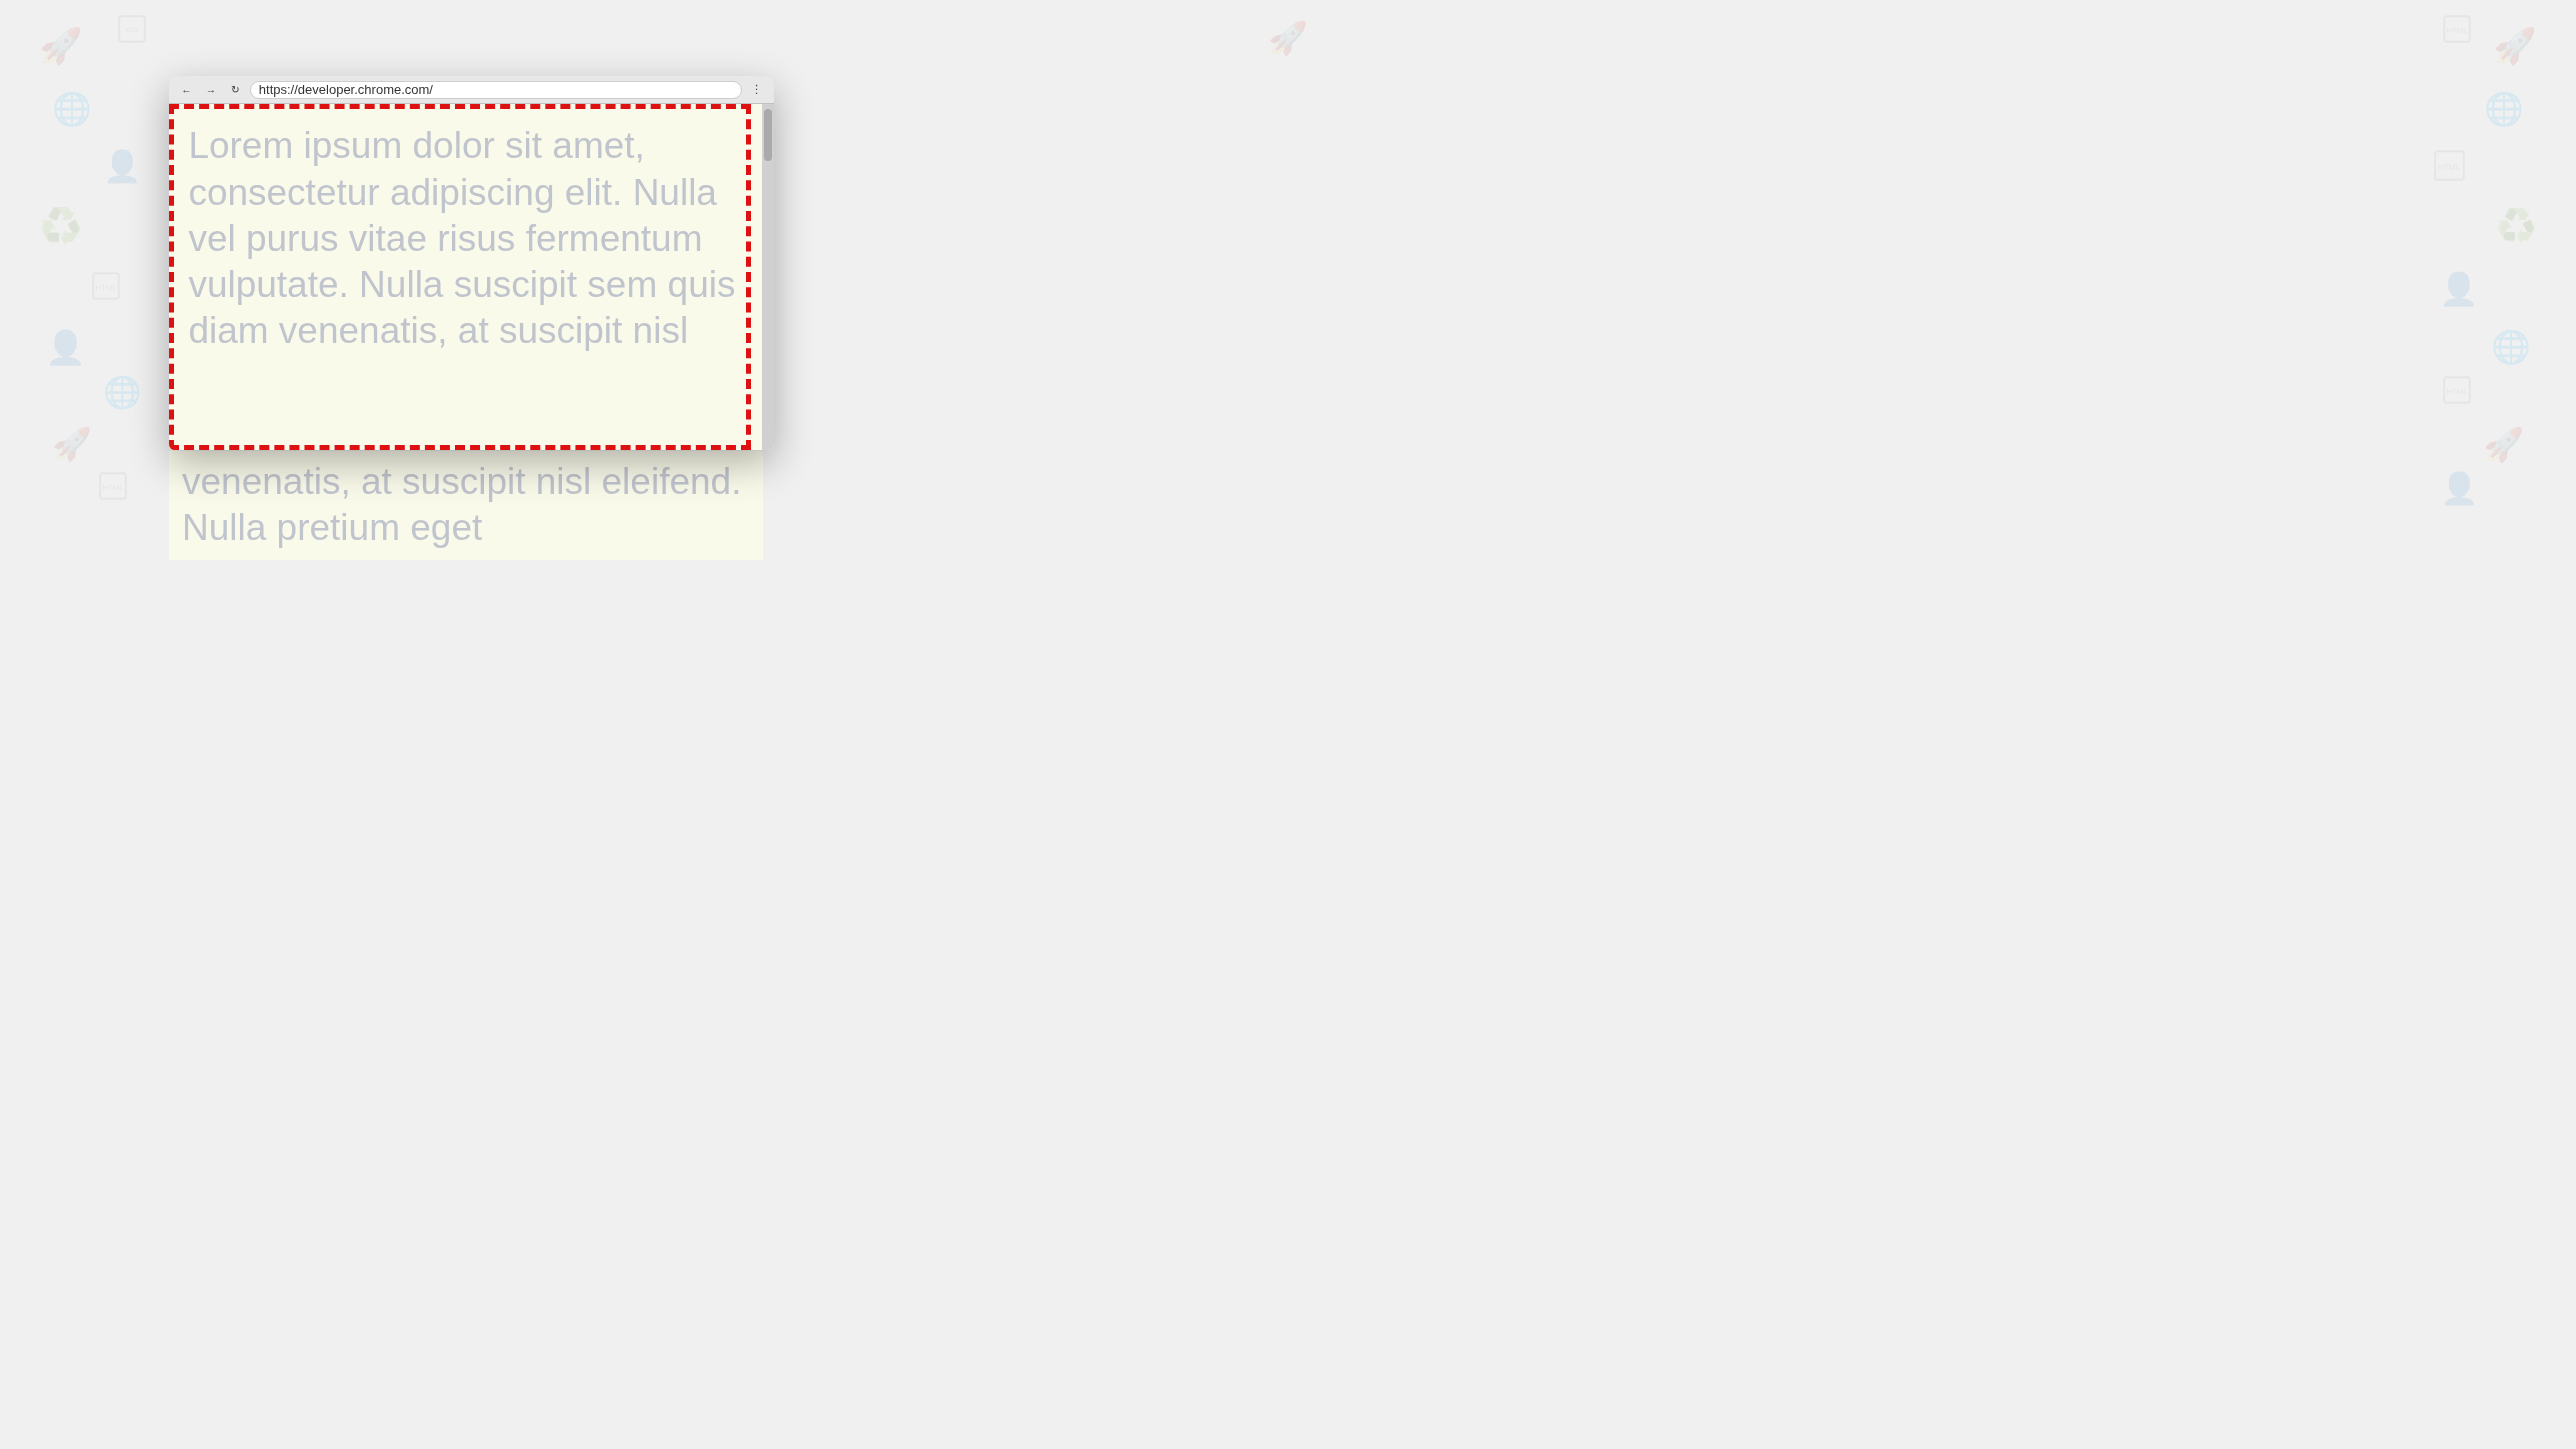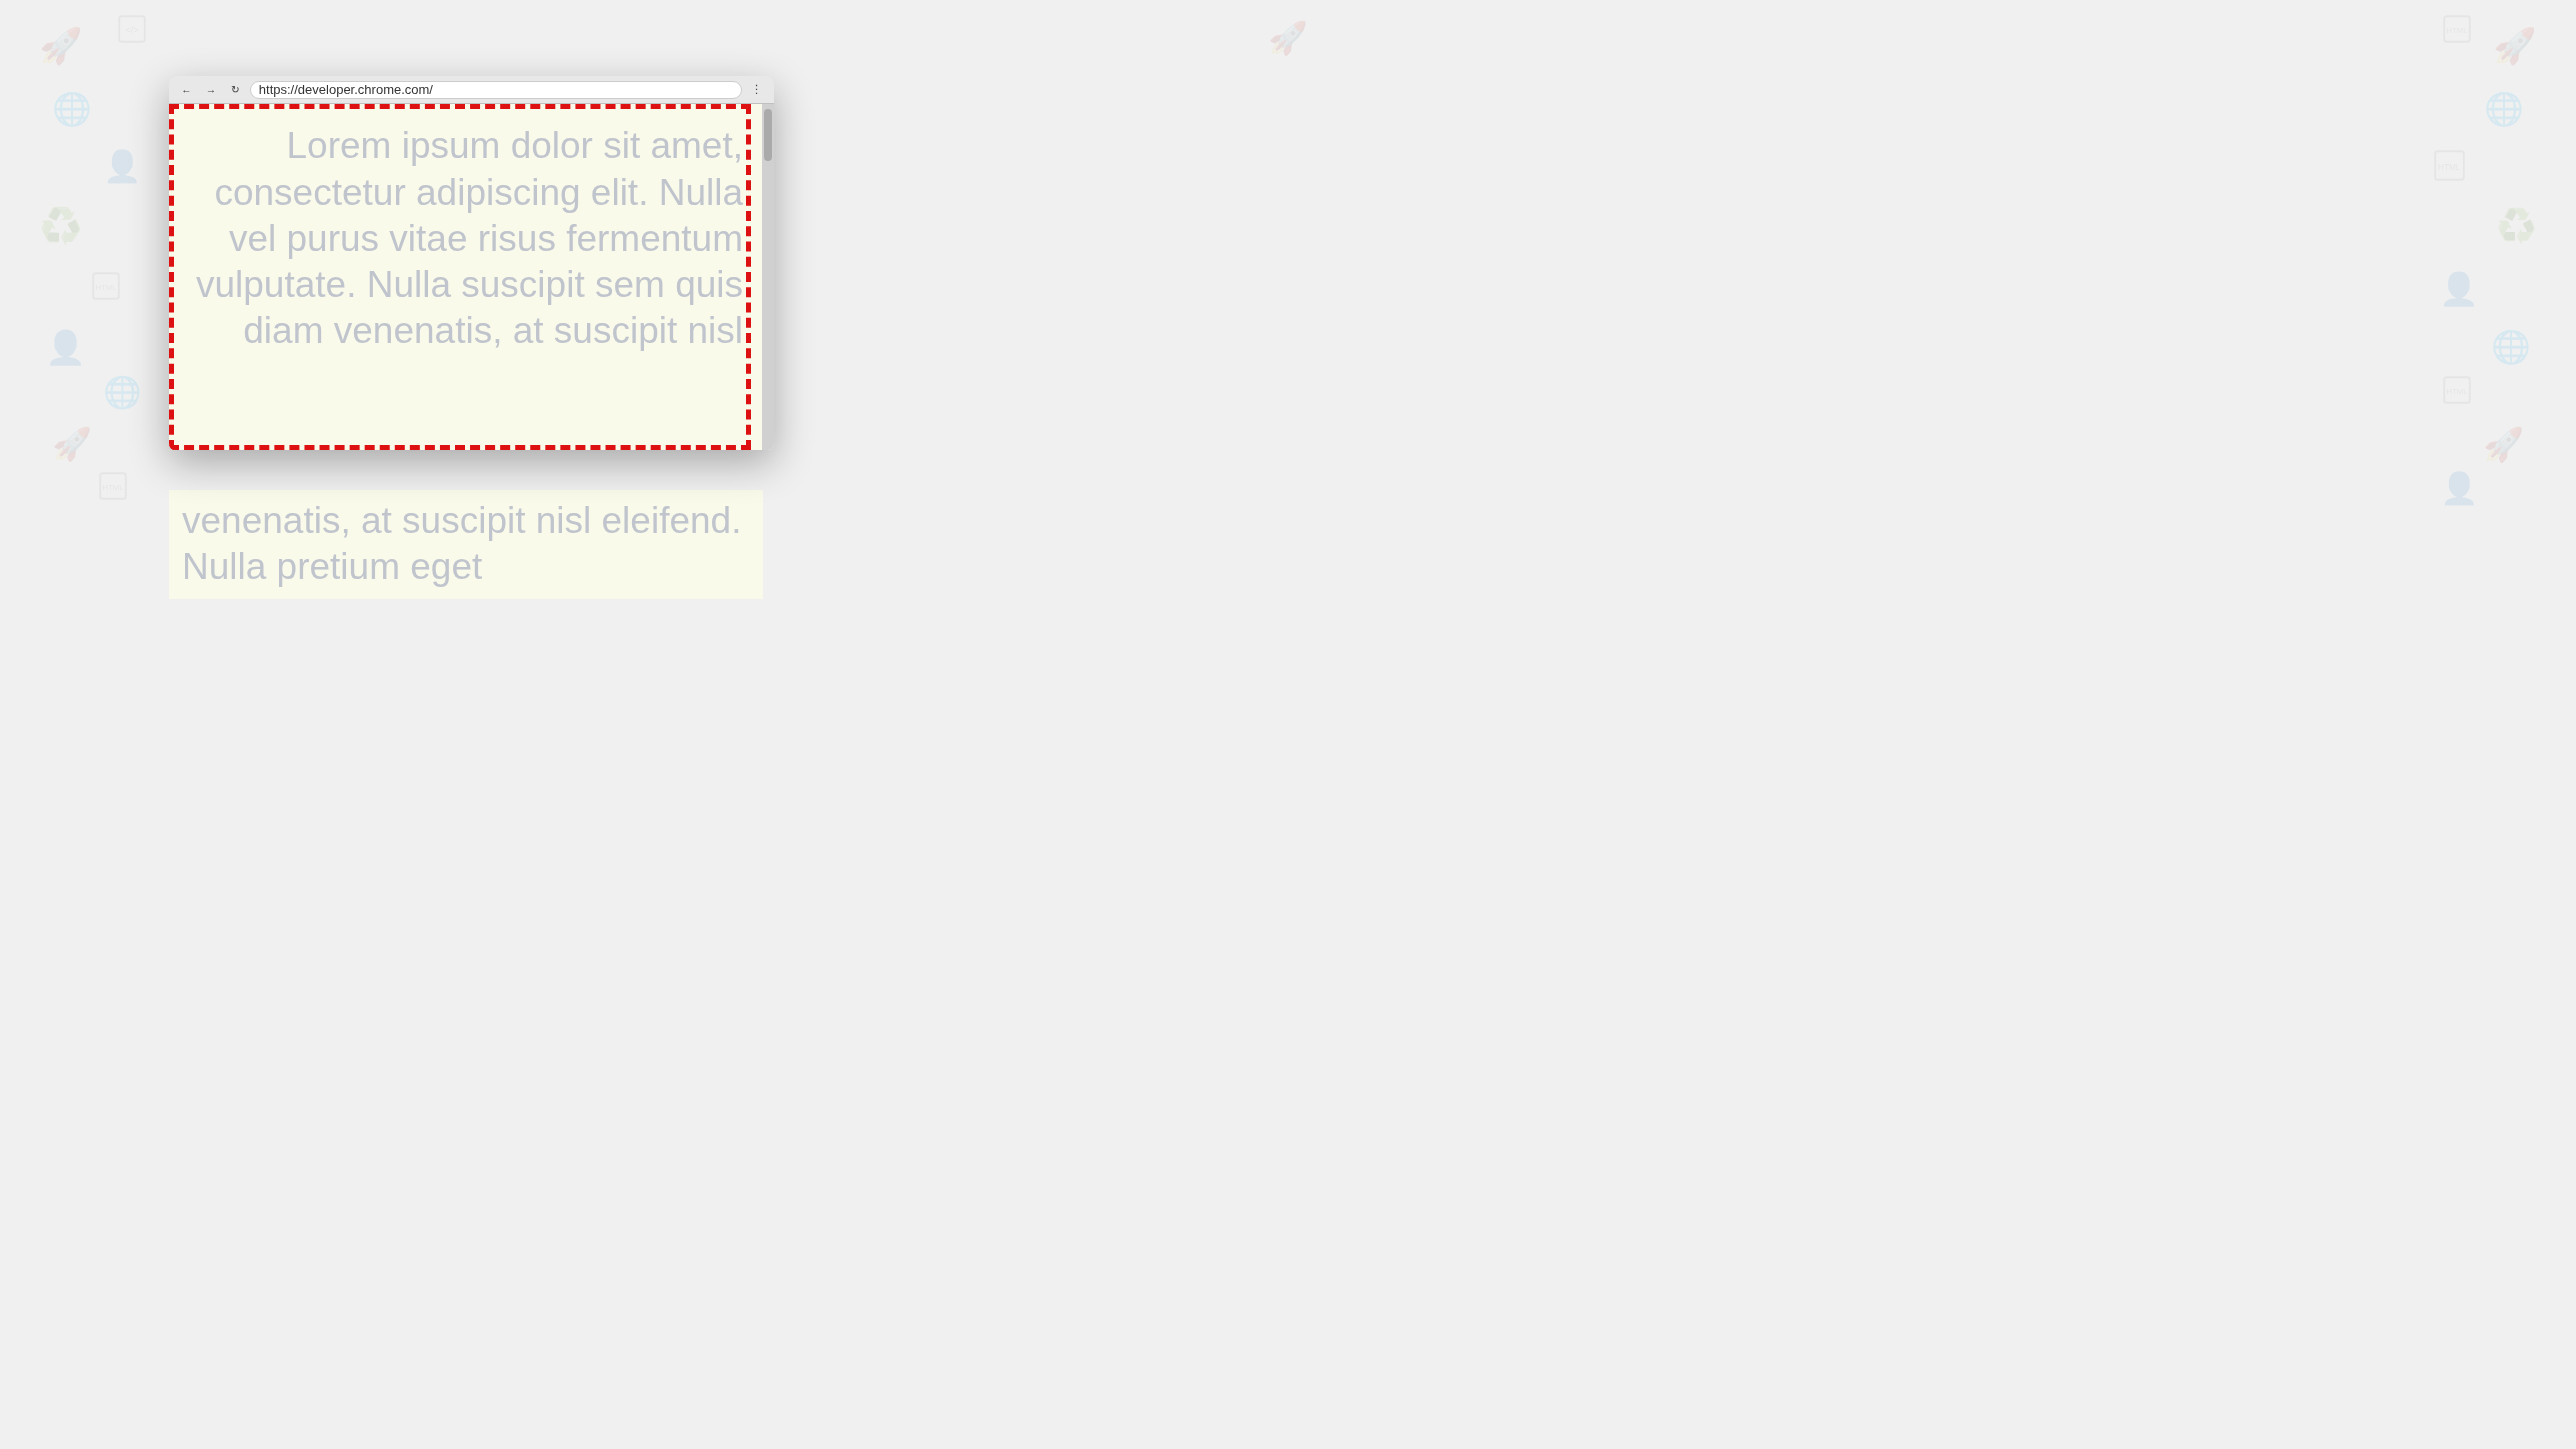--- a/index.html
+++ b/index.html
@@ -154,23 +154,22 @@
     .content-area {
       flex: 1;
       background: #fafaeb;
       position: relative;
       overflow: hidden;
       display: flex;
     }
 
     .page-content {
       flex: 1;
-      padding: 13px 13px 0 7px;
+      padding: 13px 13px 0 13px;
       position: relative;
-      text-align: right;
     }
 
     
     .dashed-box {
       position: absolute;
       top: 0;
       left: 0;
       right: 11.6px;
       bottom: 0;
       border: 5.2px dashed #dd1111;
@@ -192,21 +191,20 @@
       left: 169px;
       top: 451px;
       width: 594px;
       background: #fafaeb;
       padding: 8px 13px;
       font-size: 37px;
       font-weight: 400;
       color: #c0c4cc;
       line-height: 1.25;
       z-index: 5;
-      margin-top: 39px;
     }
 
     
     .scrollbar {
       width: 11.6px;
       background: #d0d0d0;
       display: flex;
       flex-direction: column;
       align-items: center;
       padding-top: 2.6px;

